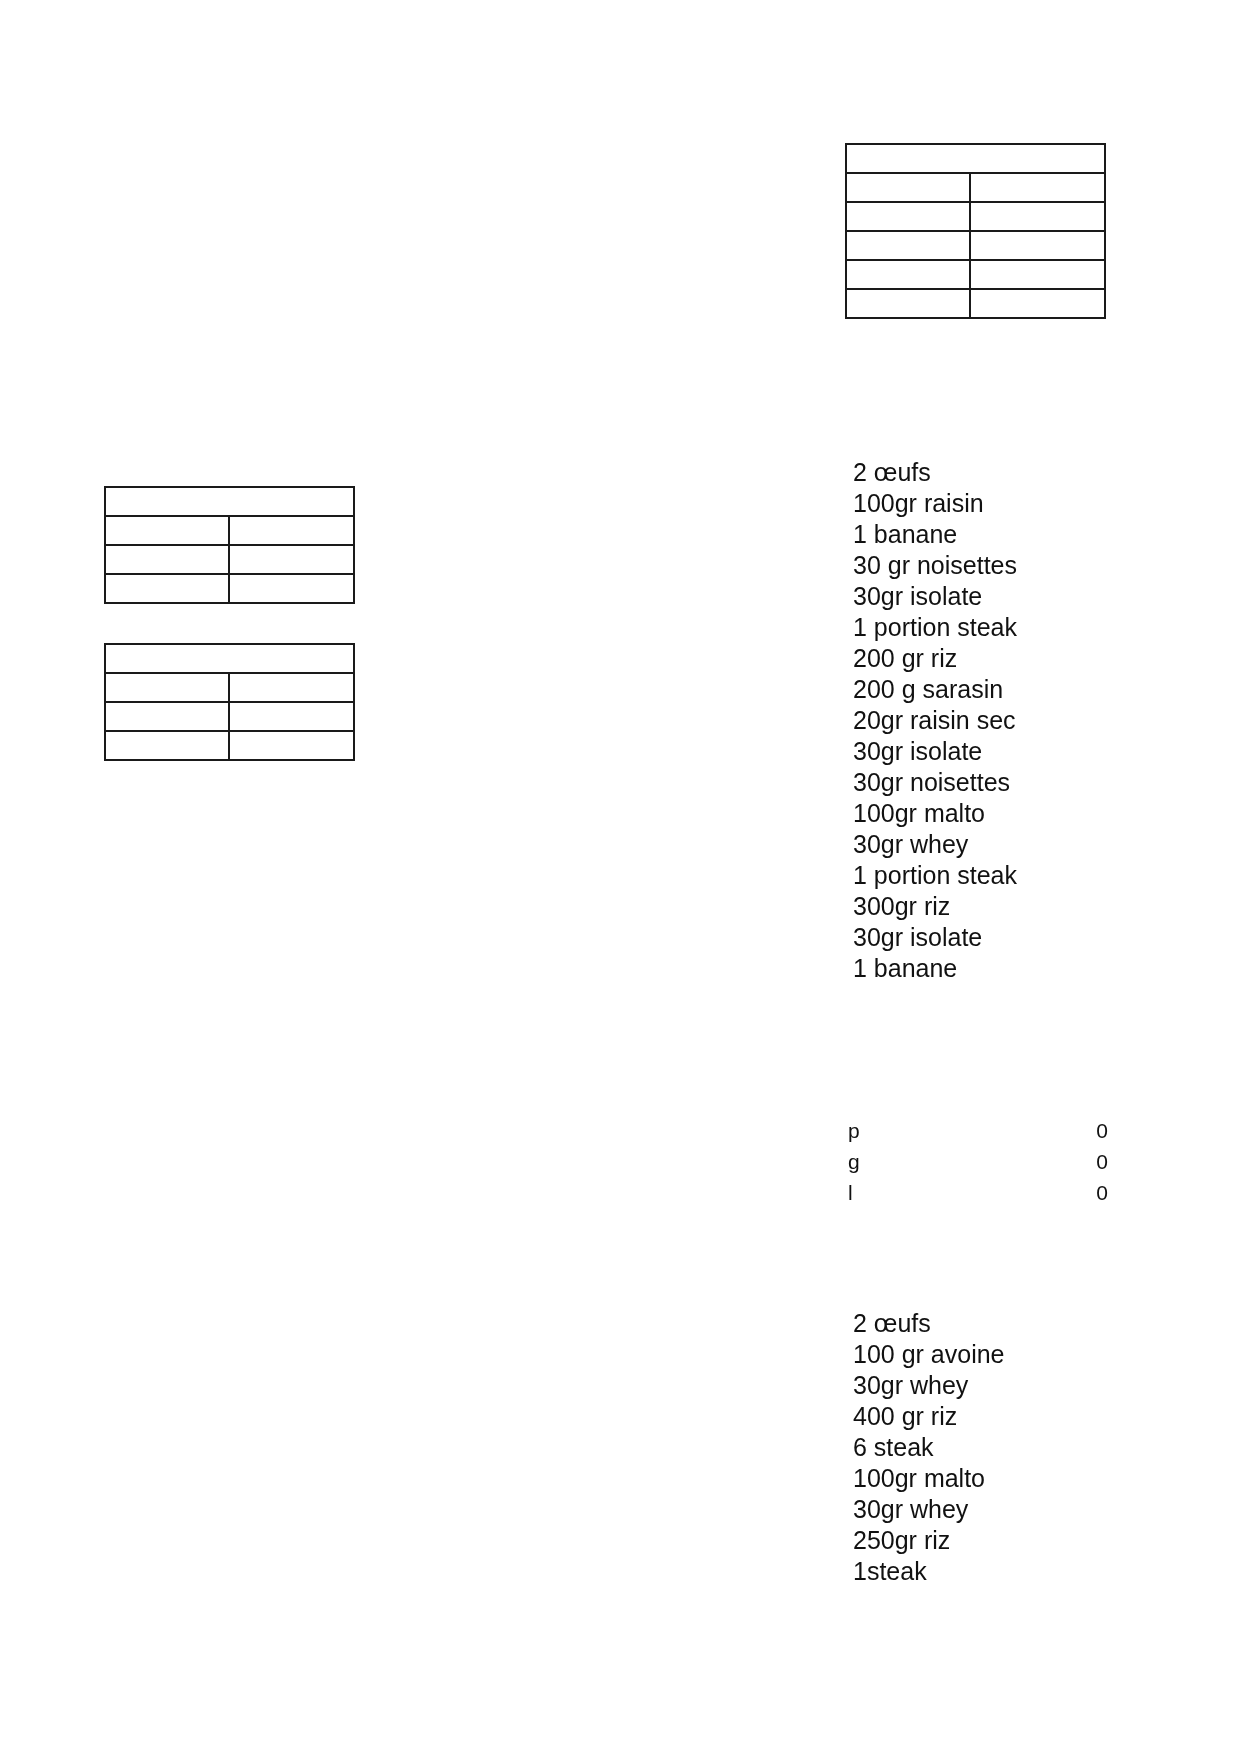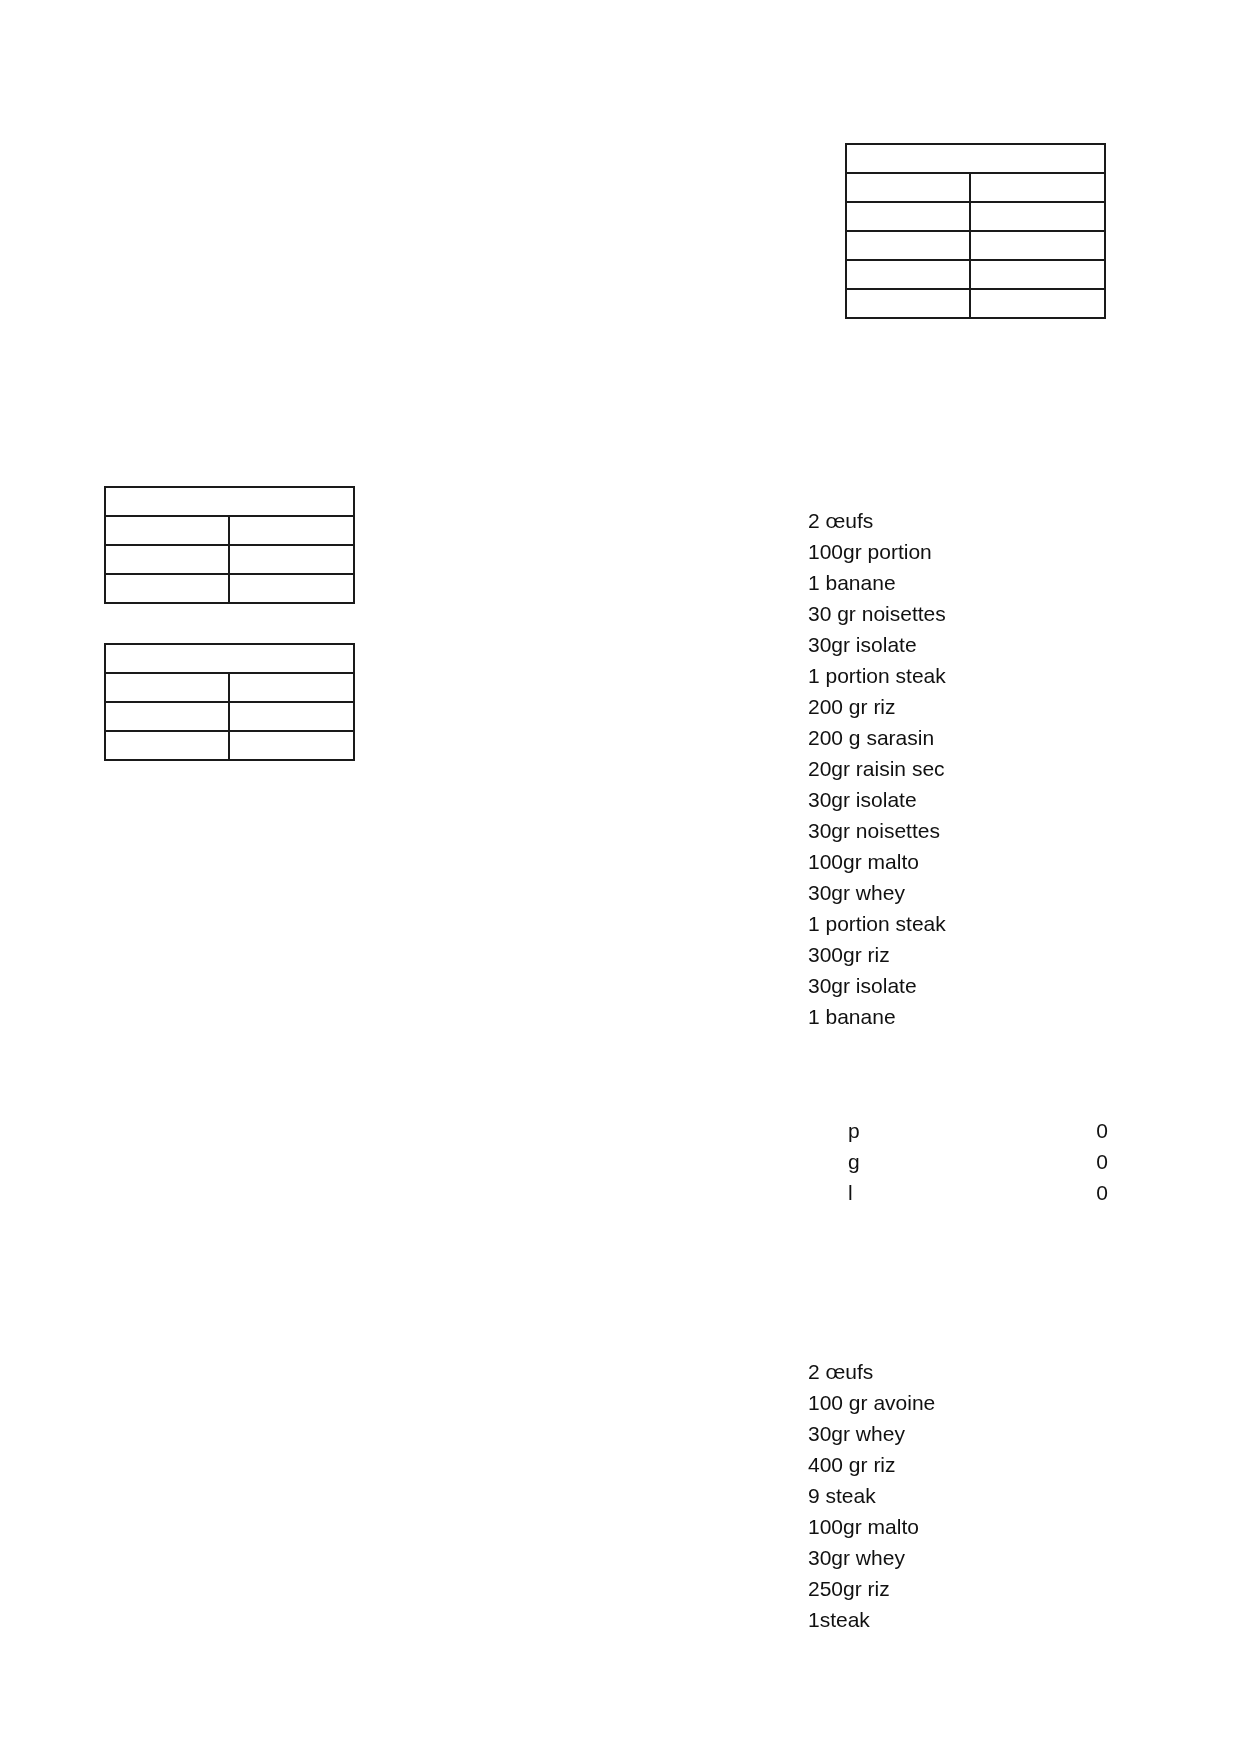--- a/index.html
+++ b/index.html
@@ -1,20 +1,20 @@
 <!DOCTYPE html>
 <html><head>
 <meta charset="utf-8">
 <style>
   html, body { margin: 0; padding: 0; background: #ffffff; }
   body { width: 1241px; height: 1754px; position: relative; overflow: hidden;
          font-family: "Liberation Sans", "DejaVu Sans", sans-serif; color: #111; }
   .grid-table { position: absolute; border-collapse: collapse; table-layout: fixed; }
   .grid-table td { border: 2px solid #1a1a1a; height: 27px; padding: 0; }
-  .txt { position: absolute; left: 808px; font-size: 21px; line-height: 31px; white-space: nowrap; margin-top: 48px; }
+  .txt { position: absolute; left: 853px; font-size: 25px; line-height: 31px; white-space: nowrap; }
   .line { height: 31px; }
   .kv { position: absolute; left: 848px; width: 260px; font-size: 21px; line-height: 31px; }
   .kv-row { display: flex; justify-content: space-between; height: 31px; }
 </style>
 </head>
 <body>
 
 <table class="grid-table" style="left:845px; top:143px; width:259px;">
   <colgroup>
       <col style="width:124px">
@@ -90,21 +90,21 @@
       </tr>
   <tr>
         <td></td>
         <td></td>
       </tr>
 </tbody>
   </table>
 
 <div class="txt" style="top:457px;">
   <div class="line">2 œufs</div>
-  <div class="line">100gr portion</div>
+  <div class="line">100gr raisin</div>
   <div class="line">1 banane</div>
   <div class="line">30 gr noisettes</div>
   <div class="line">30gr isolate</div>
   <div class="line">1 portion steak</div>
   <div class="line">200 gr riz</div>
   <div class="line">200 g sarasin</div>
   <div class="line">20gr raisin sec</div>
   <div class="line">30gr isolate</div>
   <div class="line">30gr noisettes</div>
   <div class="line">100gr malto</div>
@@ -128,18 +128,18 @@
     <span>l</span>
     <span>0</span>
   </div>
 </div>
 
 <div class="txt" style="top:1308px;">
   <div class="line">2 œufs</div>
   <div class="line">100 gr avoine</div>
   <div class="line">30gr whey</div>
   <div class="line">400 gr riz</div>
-  <div class="line">9 steak</div>
+  <div class="line">6 steak</div>
   <div class="line">100gr malto</div>
   <div class="line">30gr whey</div>
   <div class="line">250gr riz</div>
   <div class="line">1steak</div>
 </div>
 
 </body></html>

